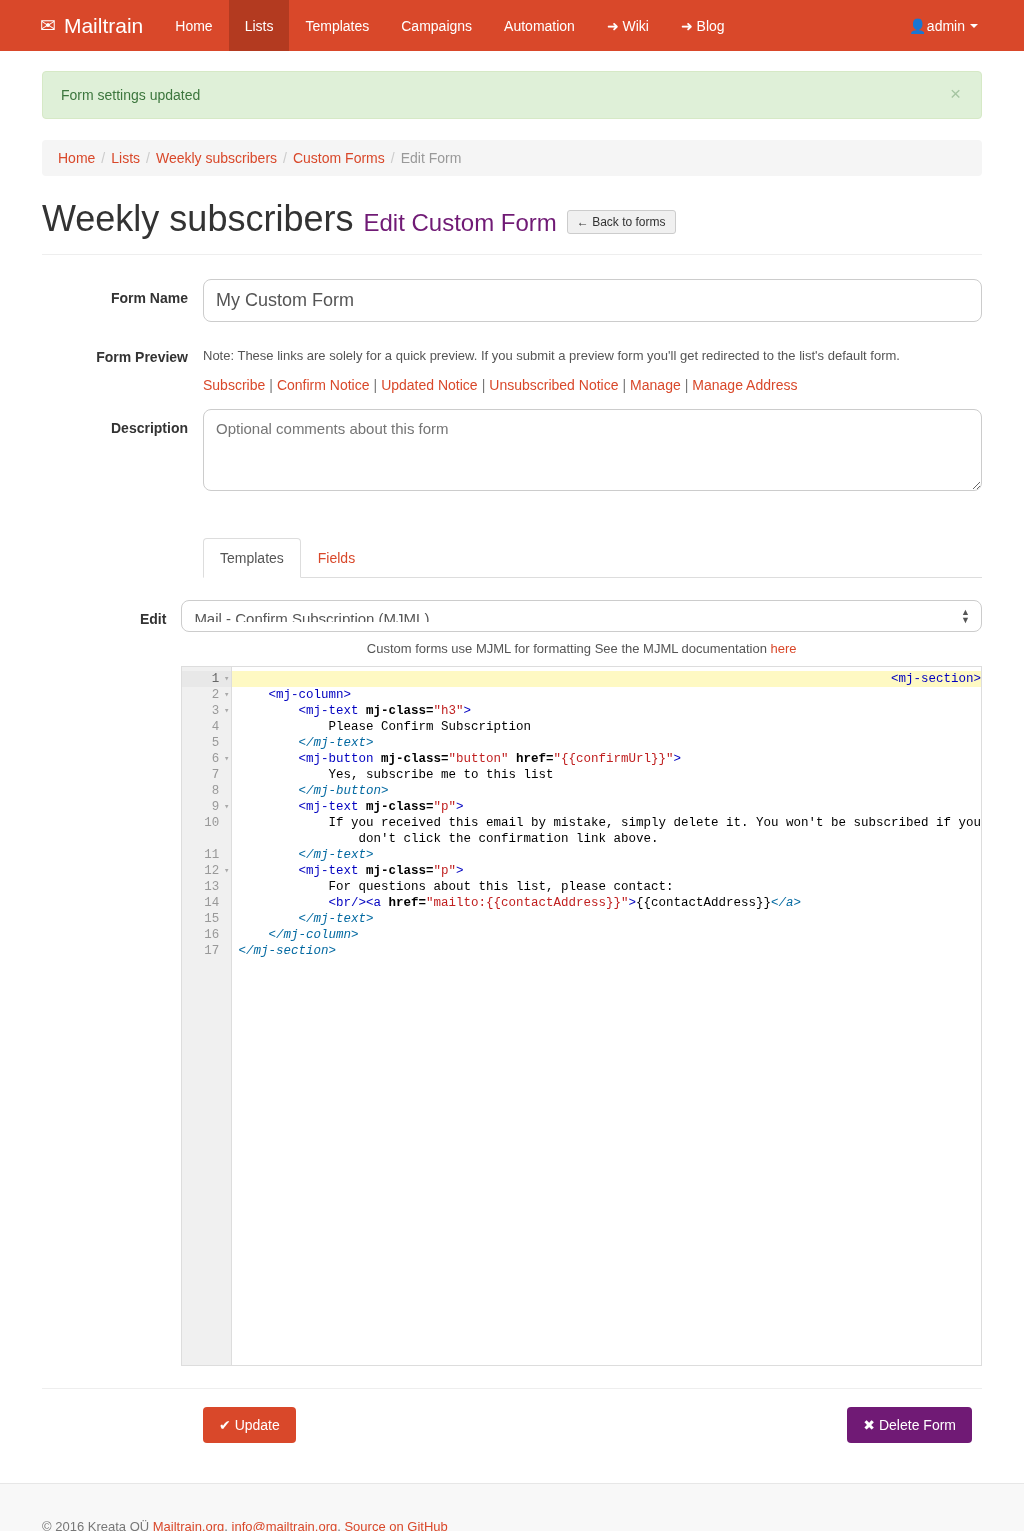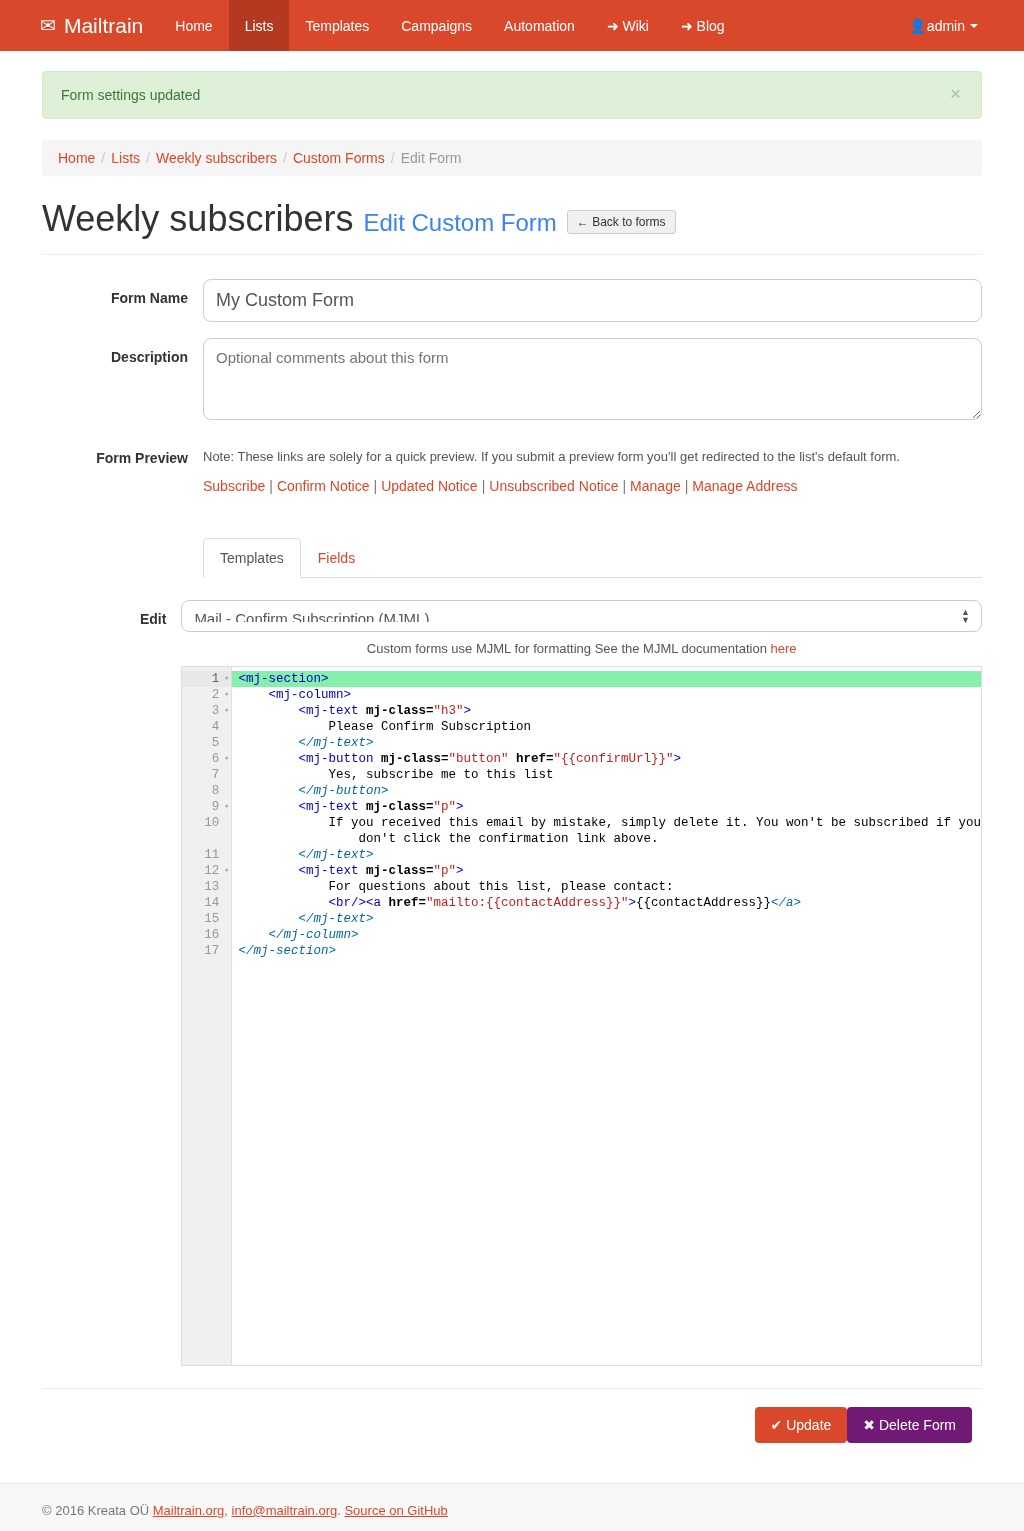--- a/index.html
+++ b/index.html
@@ -51,21 +51,21 @@
     width: 0; height: 0;
     margin-left: 5px;
     border-left: 4px solid transparent;
     border-right: 4px solid transparent;
     border-top: 4px solid #fff;
   }
 
   
   .container {
     width: 940px;
-    margin: 0 auto;
+    margin: 16px auto;
     padding: 0 0 0 0;
   }
 
   
   .alert {
     margin-top: 20px;
     background: #dff0d8;
     border: 1px solid #d6e9c6;
     color: #3c763d;
     border-radius: 4px;
@@ -103,21 +103,21 @@
     margin: 22px 0 8px 0;
     font-size: 36px;
     font-weight: normal;
     color: #333;
     display: flex;
     align-items: baseline;
     gap: 10px;
   }
   .page-title .sub {
     font-size: 24px;
-    color: #3b82f6;
+    color: #701a75;
   }
   .btn-back {
     background: #f0f0f0;
     border: 1px solid #ccc;
     border-radius: 3px;
     font-size: 12px;
     color: #333;
     padding: 4px 9px;
     cursor: pointer;
     position: relative;
@@ -269,36 +269,36 @@
     font-size: 9px;
   }
   .code {
     flex: 1;
     padding: 4px 0 0 6px;
     white-space: pre;
     overflow: hidden;
     color: #000;
   }
   .code .line { height: 16px; }
-  .code .line.first { background: #86efac; margin-left: -6px; padding-left: 6px; }
+  .code .line.first { background: #fef9c3; margin-left: -6px; padding-left: 6px; text-align: right; }
   .tag { color: #0000c0; }
   .attr { color: #000000; font-weight: bold; }
   .str { color: #c02020; }
   .txt { color: #000; }
   .close-tag { color: #0369a1; font-style: italic; }
 
   
   hr.divider2 {
     border: 0;
     border-top: 1px solid #eee;
     margin: 22px 0 18px 0;
   }
   .btn-row {
     display: flex;
-    justify-content: flex-end;
+    justify-content: space-between;
     padding: 0 10px 0 161px;
     margin-bottom: 40px;
   }
   .btn {
     border: none;
     border-radius: 4px;
     padding: 10px 16px;
     font-size: 14px;
     color: #fff;
     cursor: pointer;
@@ -375,37 +375,37 @@
     <span class="sub">Edit Custom Form</span>
     <button class="btn-back">← Back to forms</button>
   </h1>
 
   <hr class="divider">
 
   <div class="form-row">
     <div class="form-label">Form Name</div>
     <div class="form-field">
       <input class="form-control" type="text" value="My Custom Form" style="">
-    </div>
-  </div>
-
-  <div class="form-row">
-    <div class="form-label">Description</div>
-    <div class="form-field">
-      <textarea class="form-control" placeholder="Optional comments about this form" style=""></textarea>
     </div>
   </div>
 
   <div class="form-row">
     <div class="form-label">Form Preview</div>
     <div class="form-field">
       <div class="help-note">Note: These links are solely for a quick preview. If you submit a preview form you'll get redirected to the list's default form.</div>
       <div class="preview-links">
         <a>Subscribe</a><span class="pipe">|</span><a>Confirm Notice</a><span class="pipe">|</span><a>Updated Notice</a><span class="pipe">|</span><a>Unsubscribed Notice</a><span class="pipe">|</span><a>Manage</a><span class="pipe">|</span><a>Manage Address</a>
       </div>
+    </div>
+  </div>
+
+  <div class="form-row">
+    <div class="form-label">Description</div>
+    <div class="form-field">
+      <textarea class="form-control" placeholder="Optional comments about this form" style=""></textarea>
     </div>
   </div>
 
   <div class="tab-block">
     <ul class="nav-tabs">
       <li class="active">
           <a>Templates</a>
         </li>
       <li>
           <a>Fields</a>

